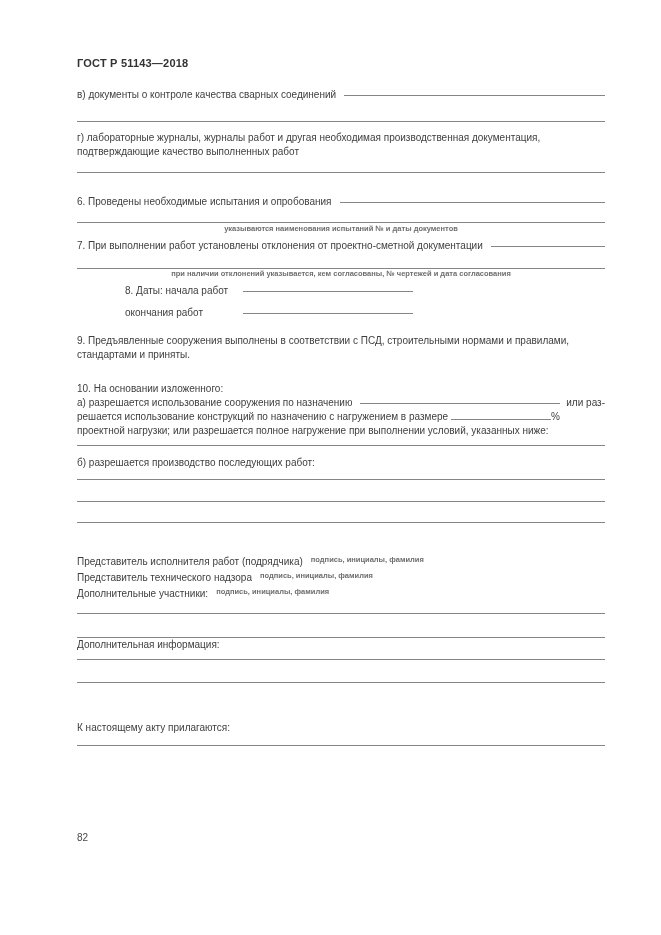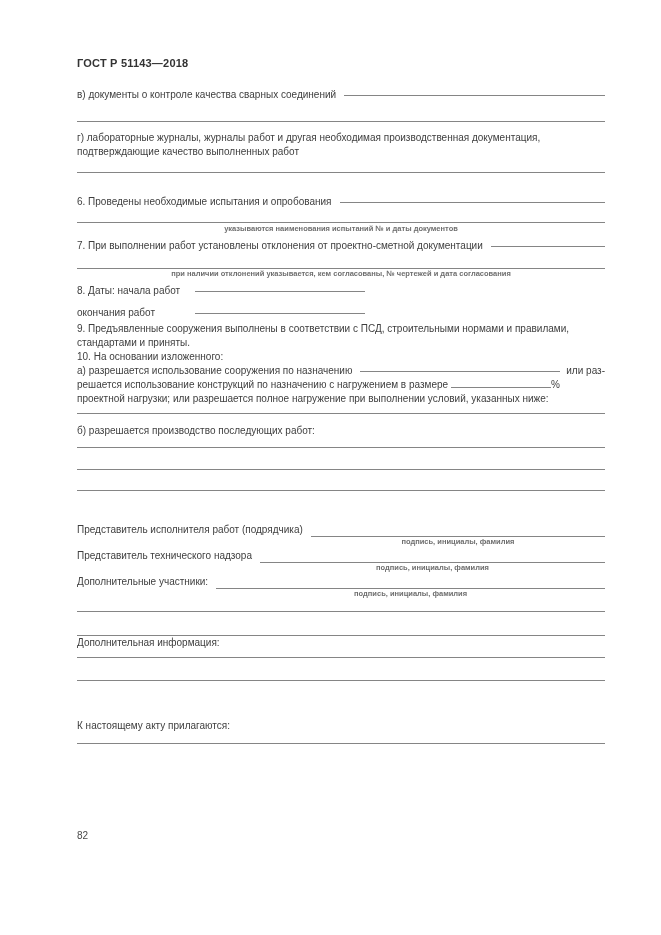--- a/index.html
+++ b/index.html
@@ -13,29 +13,29 @@
     box-sizing:border-box;
     padding:56px 56px 0 77px;
     overflow:hidden;
   }
   .hdr { font-weight:bold; font-size:11px; color:#333333; line-height:14px; letter-spacing:0.2px; }
   .row { display:flex; align-items:center; line-height:14px; }
   .lbl { white-space:nowrap; padding-right:8px; }
   .lbl-r { white-space:nowrap; padding-left:6px; }
   .blank { flex:1 1 auto; border-bottom:1px solid #858585; }
   .blank8 { width:170px; flex:0 0 auto; border-bottom:1px solid #858585; }
-  .lbl8 { width:118px; flex:0 0 auto; white-space:nowrap; }
+  .lbl8 { width:118px; flex:0 0 auto; white-space:nowrap;margin-left:48px; }
   .rule { height:0; border-bottom:1px solid #858585; }
   .caption { font-size:7.5px; color:#6e6e6e; line-height:10px; height:10px;font-weight:bold; }
   .caption.center { text-align:center; }
   .para { line-height:14px; }
   .iblank { display:inline-block; width:100px; height:9px; border-bottom:1px solid #858585; }
   .sigrow { display:flex; }
   .sigrow .lbl { line-height:14px; }
-  .sigfield { flex:1 1 auto; display:flex; flex-direction:column; }
+  .sigfield { flex:1 1 auto; display:flex; }
   .sigline { height:13px; border-bottom:1px solid #858585; }
   .pagenum { line-height:14px; color:#4a4a4a; }
 </style>
 </head>
 <body>
 
 <div class="page">
 
   <div class="hdr">ГОСТ Р 51143—2018</div>
 
@@ -64,23 +64,23 @@
 
   <div class="row" style="margin-top:5px">
     <span class="lbl8">8. Даты: начала работ</span>
     <span class="blank8"></span>
   </div>
   <div class="row" style="margin-top:8px">
     <span class="lbl8">окончания работ</span>
     <span class="blank8"></span>
   </div>
 
-  <div class="para" style="margin-top:2px">9. Предъявленные сооружения выполнены в соответствии с ПСД, строительными нормами и правилами, стандартами и приняты.</div>
+  <div class="para" style="margin-top:14px">9. Предъявленные сооружения выполнены в соответствии с ПСД, строительными нормами и правилами, стандартами и приняты.</div>
 
-  <div class="para" style="margin-top:0">10. На основании изложенного:</div>
+  <div class="para" style="margin-top:20px">10. На основании изложенного:</div>
 
   <div class="row">
     <span class="lbl">а) разрешается использование сооружения по назначению</span>
     <span class="blank"></span>
     <span class="lbl-r">или раз-</span>
   </div>
   <div class="para">
     <span>решается использование конструкций по назначению с нагружением в размере</span>
     <span class="iblank"></span><span>% проектной нагрузки; или разрешается полное нагружение при выполнении условий, указанных ниже:</span>
   </div>

